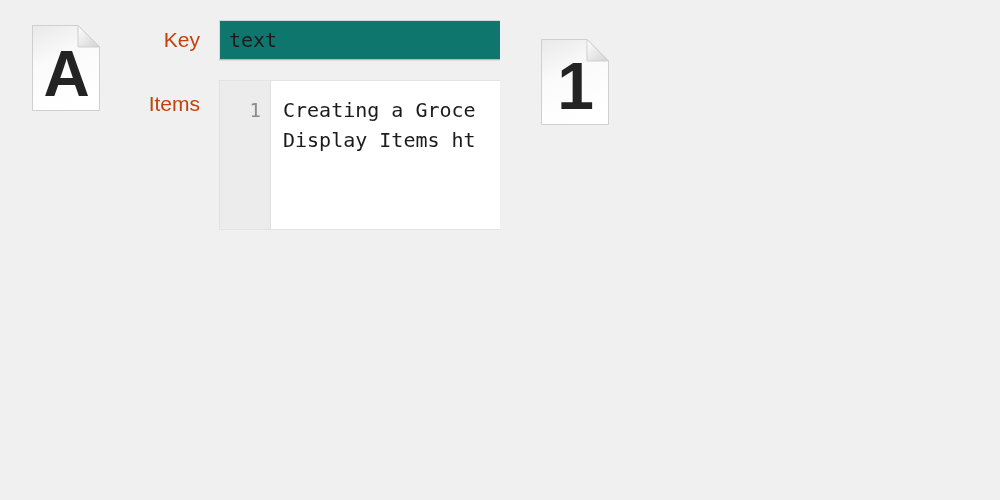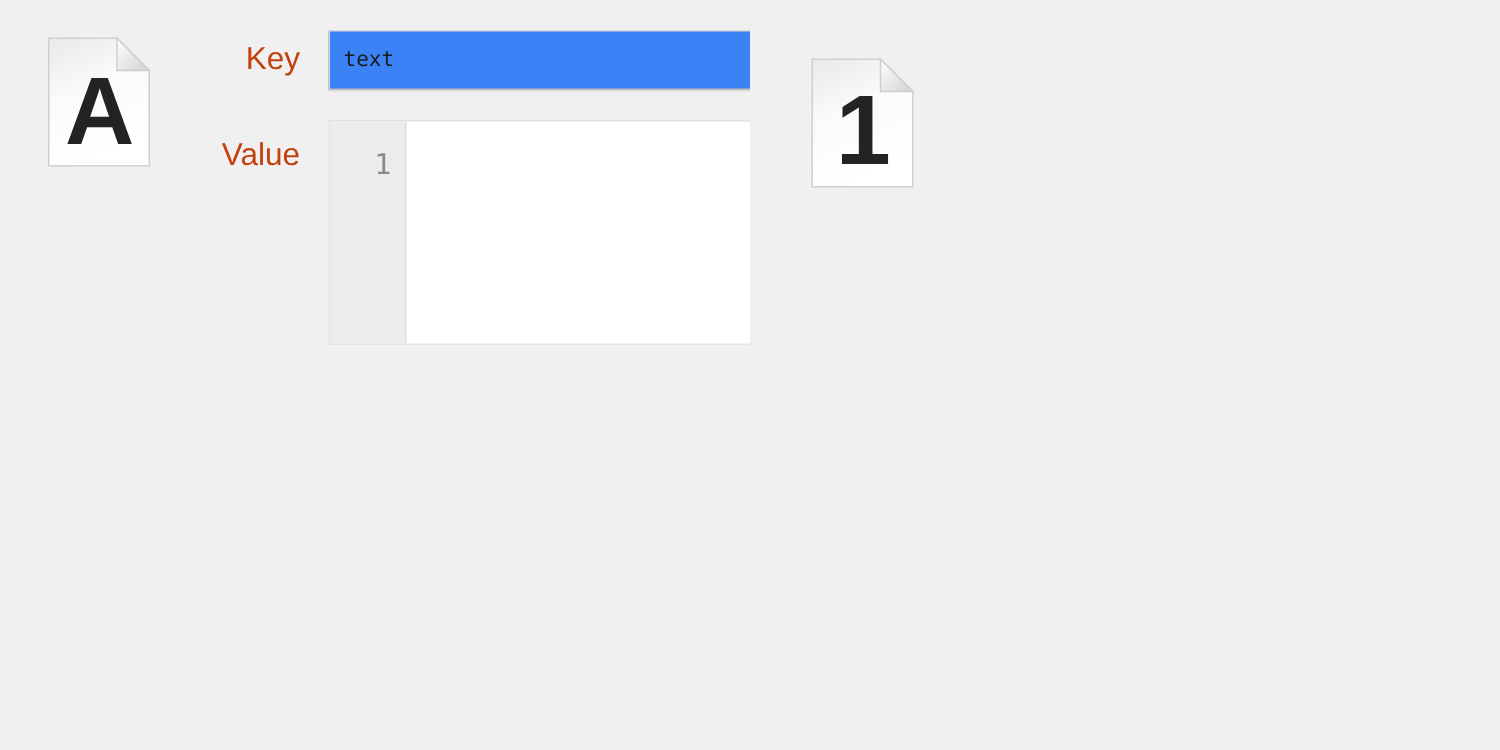--- a/index.html
+++ b/index.html
@@ -68,26 +68,26 @@
     font-family: "Liberation Sans", sans-serif;
     font-size: 21px;
     color: #c2410c;
     text-align: right;
     white-space: nowrap;
   }
 
   .text-input {
     position: absolute;
     box-sizing: border-box;
-    background: #3b82f6;
+    background: #0f766e;
     border: 1px solid #d8d8d8;
     border-bottom-color: #b9b9b9;
     border-right: none;
     font-family: "DejaVu Sans Mono", monospace;
-    font-size: 14px;
+    font-size: 20px;
     color: #1b1b1b;
     padding: 0 0 0 9px;
     display: flex;
     align-items: center;
     white-space: nowrap;
     overflow: hidden;
     box-shadow: 0 1px 0 rgba(0,0,0,0.07);
     text-align: center;
   }
 
@@ -149,24 +149,26 @@
         </defs>
         <path d="M1.5 1.5 H47 L68.5 23 V86.5 H1.5 Z" fill="url(#pg1)" stroke="#cfcfcf" stroke-width="1"></path>
         <path d="M47 1.5 L68.5 23 H47 Z" fill="url(#fold1)" stroke="#cfcfcf" stroke-width="1"></path>
       </svg>
       <div class="doc-glyph g-a">A</div>
     </div>
 
     <div class="field-label" style="left:100px;top:28px;width:100px;">Key</div>
     <div class="text-input" style="left:219px;top:20px;width:290px;height:40px;">text</div>
 
-    <div class="field-label" style="left:100px;top:92px;width:100px;">Value</div>
+    <div class="field-label" style="left:100px;top:92px;width:100px;">Items</div>
 
     <div class="code-editor" style="left:219px;top:80px;width:290px;height:150px;">
       <div class="code-gutter">1</div>
+      <div class="code-body">Creating a Groce
+Display Items ht</div>
     </div>
   </div>
 
   <div class="card" style="left:500px;top:0;width:500px;height:250px;">
 
     <div class="doc-icon" style="left:40px;top:38px;">
       <svg viewBox="0 0 70 88" xmlns="http://www.w3.org/2000/svg">
         <defs>
           <linearGradient id="pg2" x1="0" y1="0" x2="0.35" y2="1">
             <stop offset="0" stop-color="#e9e9e9"></stop>

